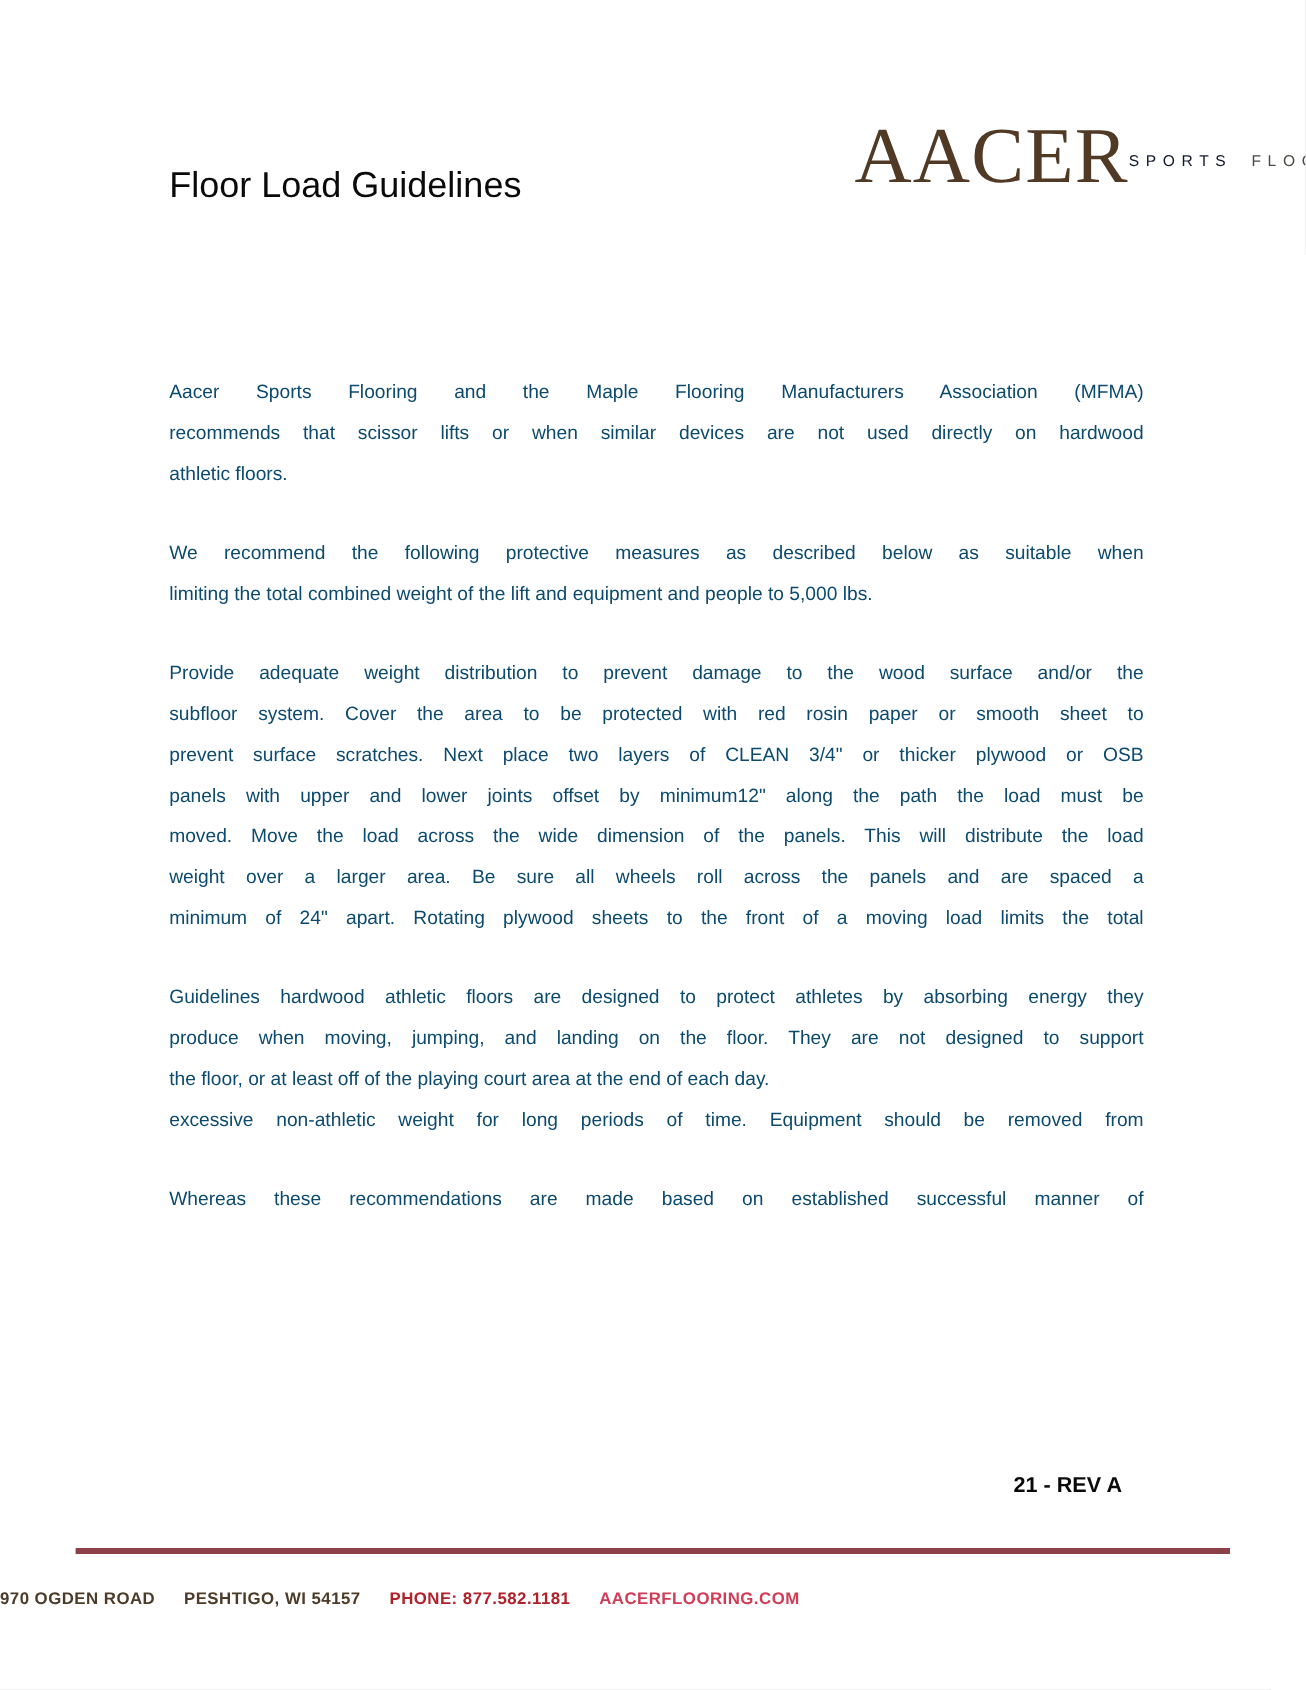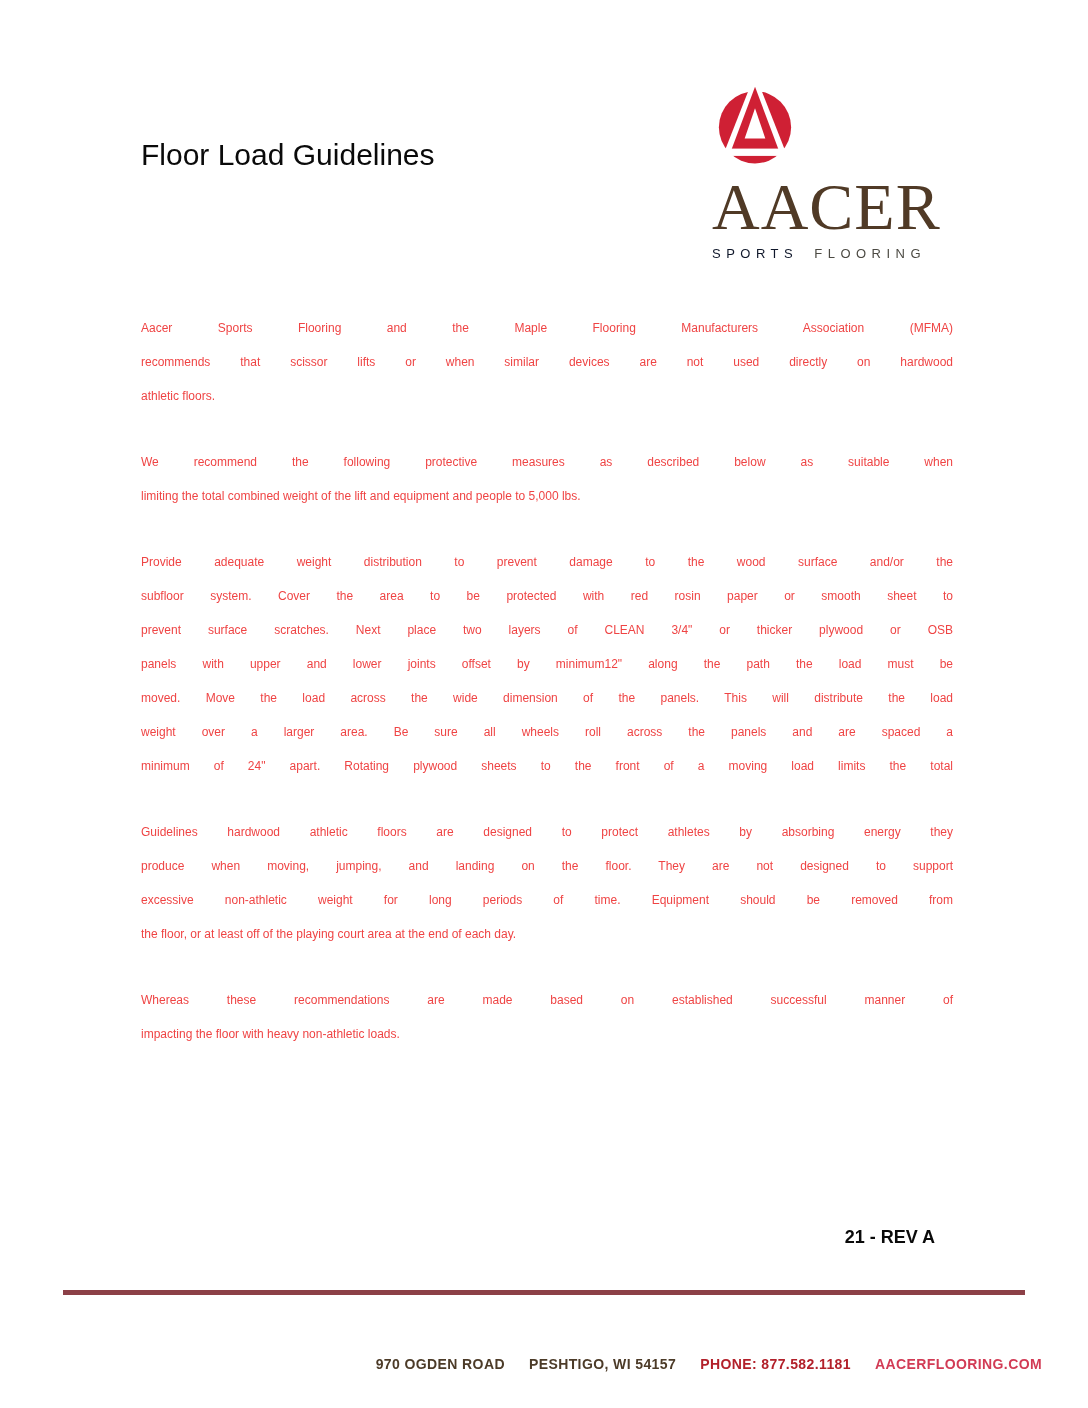--- a/index.html
+++ b/index.html
@@ -8,52 +8,52 @@
     background:#ffffff; overflow:hidden;
     font-family:"Liberation Sans","DejaVu Sans",sans-serif; color:#000;
   }
   .title {
     position:absolute; left:141px; top:116px;
     font-size:30px; font-weight:400; line-height:38px; color:#0a0a0a;
   }
   
   .logo {
     position:absolute; left:712px; top:86px; width:252px;
-    display:flex; flex-direction:column; align-items:flex-start;
+    display:flex; flex-direction:row; align-items:center;
   }
   .logo-mark { width:86px; height:86px; display:block; }
   .wordmark {
     margin-top:4px; font-family:"Liberation Serif","DejaVu Serif",serif;
     font-size:66px; line-height:62px; letter-spacing:1px; white-space:nowrap;
   }
   .tagline {
     margin-top:8px; display:flex; gap:16px;
     font-size:13px; font-weight:400; letter-spacing:5.5px; white-space:nowrap;
   }
   
   .content {
     position:absolute; left:141px; top:311px; width:812px;
-    font-size:12px; line-height:34px; color:#ef4444;
+    font-size:16px; line-height:34px; color:#0c4a6e;
   }
   .paragraph { margin:0 0 32px 0; }
   .jline { text-align:justify; text-align-last:justify; }
   .jline.last { text-align-last:left; }
   
   .page-ref {
     position:absolute; top:1227px; right:153px;
     font-size:18px; font-weight:700; color:#0a0a0a;
   }
   .footer-rule {
     position:absolute; left:63px; top:1290px; width:962px; height:5px;
   }
   .footer-line {
     position:absolute; left:0; top:1324px; width:100%;
-    display:flex; justify-content:flex-end; gap:24px;
+    display:flex; justify-content:flex-start; gap:24px;
     font-size:14px; font-weight:700; letter-spacing:0.4px;
-    padding-right:46px; box-sizing:border-box; white-space:nowrap;margin-top:32px;
+    padding-right:46px; box-sizing:border-box; white-space:nowrap;
   }
 </style>
 </head>
 <body>
 
 <div class="page">
 
   <h1 class="title">Floor Load Guidelines</h1>
 
   <div class="logo">
@@ -90,27 +90,26 @@
       <div class="jline">prevent surface scratches. Next place two layers of CLEAN 3/4" or thicker plywood or OSB</div>
       <div class="jline">panels with upper and lower joints offset by minimum12" along the path the load must be</div>
       <div class="jline">moved. Move the load across the wide dimension of the panels. This will distribute the load</div>
       <div class="jline">weight over a larger area. Be sure all wheels roll across the panels and are spaced a</div>
       <div class="jline">minimum of 24" apart. Rotating plywood sheets to the front of a moving load limits the total</div>
     </div>
 
     <div class="paragraph">
       <div class="jline">Guidelines hardwood athletic floors are designed to protect athletes by absorbing energy they</div>
       <div class="jline">produce when moving, jumping, and landing on the floor. They are not designed to support</div>
+      <div class="jline last">the floor, or at least off of the playing court area at the end of each day.</div>
       <div class="jline">excessive non-athletic weight for long periods of time. Equipment should be removed from</div>
-      <div class="jline last">the floor, or at least off of the playing court area at the end of each day.</div>
     </div>
 
     <div class="paragraph">
       <div class="jline">Whereas these recommendations are made based on established successful manner of</div>
-      <div class="jline last">impacting the floor with heavy non-athletic loads.</div>
     </div>
 
   </div>
 
   <div class="page-ref">21 - REV A</div>
 
   <div class="footer-rule" style="background-color: rgb(140, 64, 71);"></div>
 
   <div class="footer-line">
     <span style="color: rgb(76, 59, 40);">970 OGDEN ROAD</span>

